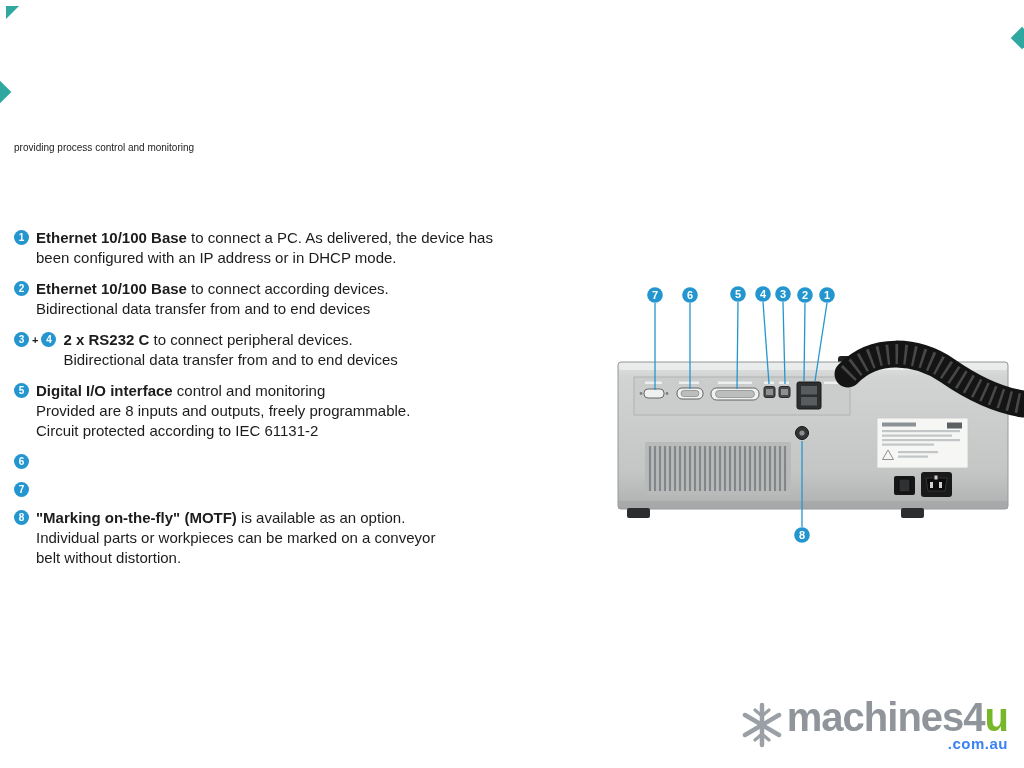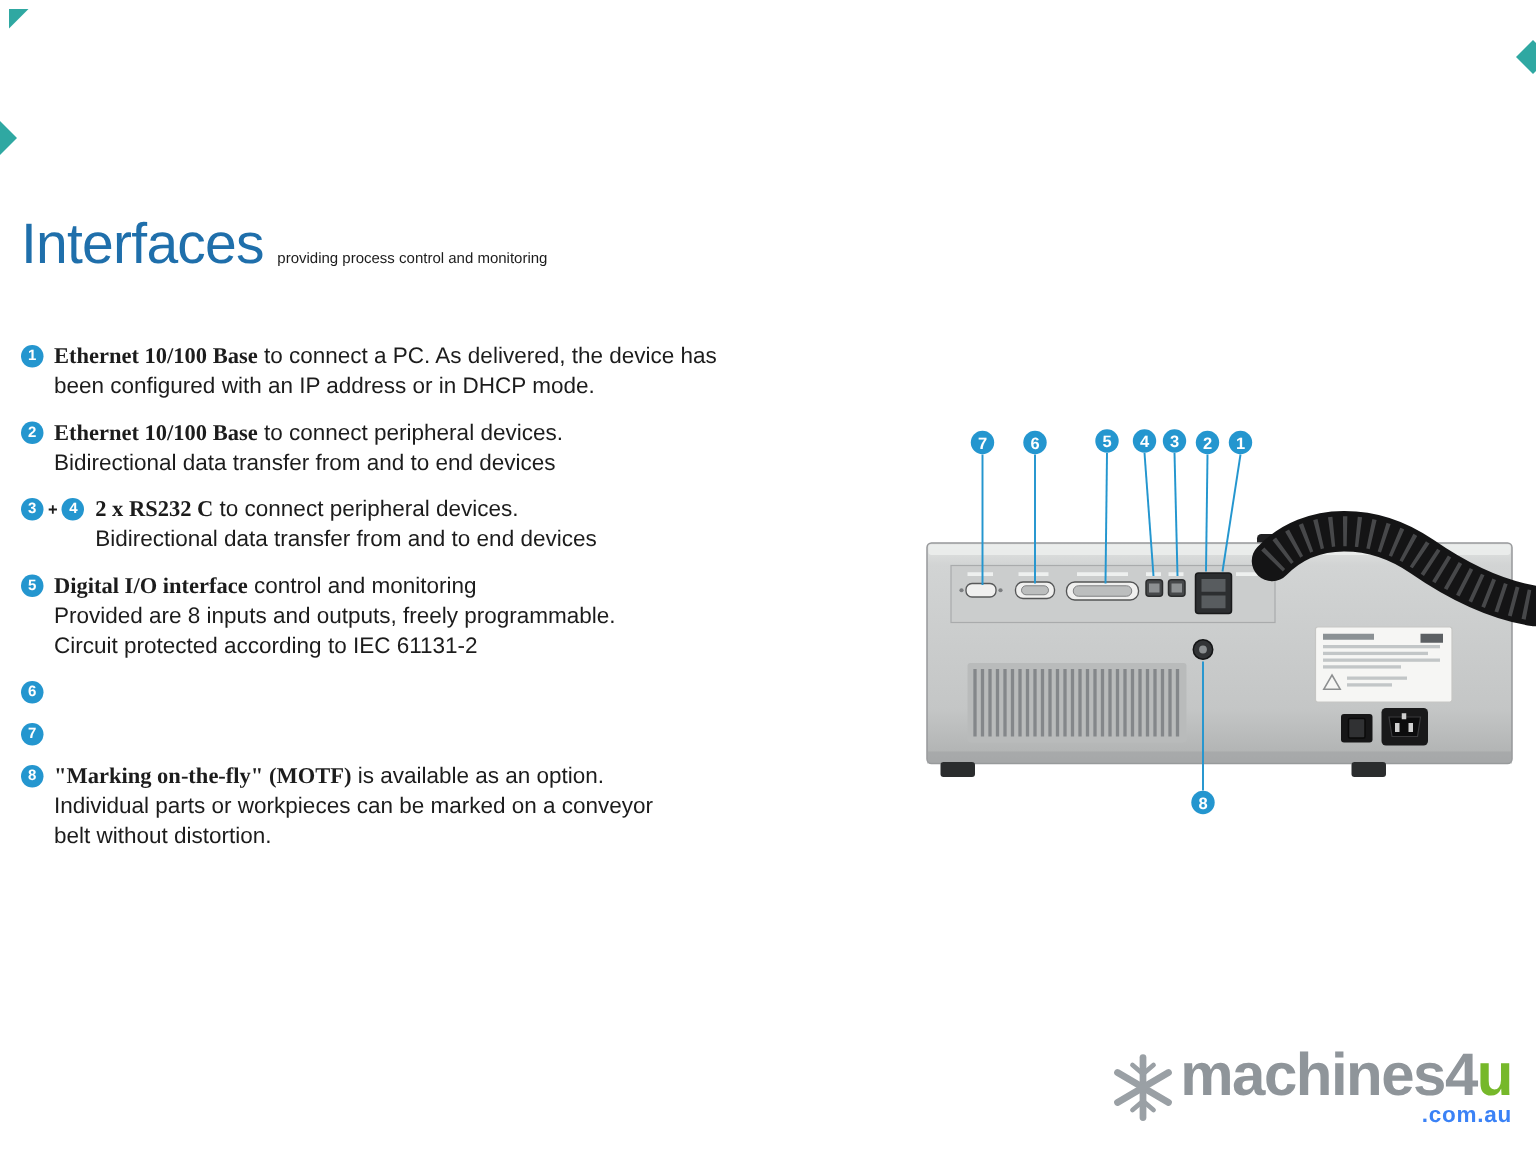--- a/index.html
+++ b/index.html
@@ -24,21 +24,21 @@
   .items { position:absolute; left:14px; top:228px; width:540px; display:flex; flex-direction:column; gap:11px; }
   .item { display:flex; align-items:flex-start; gap:7px; }
   .badges { display:flex; align-items:center; gap:3px; padding-top:2px; flex:none; }
   .badge {
     width:15px; height:15px; border-radius:50%; background:#2496cf; color:#ffffff;
     font-size:10px; font-weight:bold; display:flex; align-items:center; justify-content:center;
     line-height:1;
   }
   .plus { font-size:11px; font-weight:bold; color:#1c1c1c; }
   .item-text { margin:0; font-size:15px; line-height:20px; color:#1c1c1c; }
-  .item-text strong { font-weight:bold;font-family:Liberation Serif, serif; }
+  .item-text strong { font-weight:bold; }
   .rest { white-space:pre-line; }
 
   
   .device-figure { position:absolute; left:600px; top:278px; width:424px; height:278px; margin:0; }
 
   
   .logo { position:absolute; right:16px; bottom:16px; display:flex; align-items:center; gap:4px; }
   .logo-text { display:flex; flex-direction:column; align-items:flex-end; }
   .brand { font-size:40px; font-weight:bold; letter-spacing:-1px; color:#8f959a; line-height:1; }
   .brand .accent { color:#76b82a; }
@@ -47,39 +47,38 @@
 </head>
 <body>
 
 <div class="page">
 
   <div class="wm wm-tl"></div>
   <div class="wm wm-r"></div>
   <div class="wm wm-l"></div>
 
   <header class="header">
-    <h1 class="title">Interfaces</h1>
     <span class="subtitle">providing process control and monitoring</span>
   </header>
 
   <section class="items">
 
     <div class="item">
       <div class="badges">
           <span class="badge">1</span>
         </div>
       <p class="item-text"><strong>Ethernet 10/100 Base</strong><span class="rest"> to connect a PC. As delivered, the device has
 been configured with an IP address or in DHCP mode.</span></p>
     </div>
 
     <div class="item">
       <div class="badges">
           <span class="badge">2</span>
         </div>
-      <p class="item-text"><strong>Ethernet 10/100 Base</strong><span class="rest"> to connect peripheral devices.
+      <p class="item-text"><strong>Ethernet 10/100 Base</strong><span class="rest"> to connect according devices.
 Bidirectional data transfer from and to end devices</span></p>
     </div>
 
     <div class="item">
       <div class="badges">
           <span class="badge">3</span>
           <span class="plus">+</span>
           <span class="badge">4</span>
         </div>
       <p class="item-text"><strong>2 x RS232 C</strong><span class="rest"> to connect peripheral devices.

